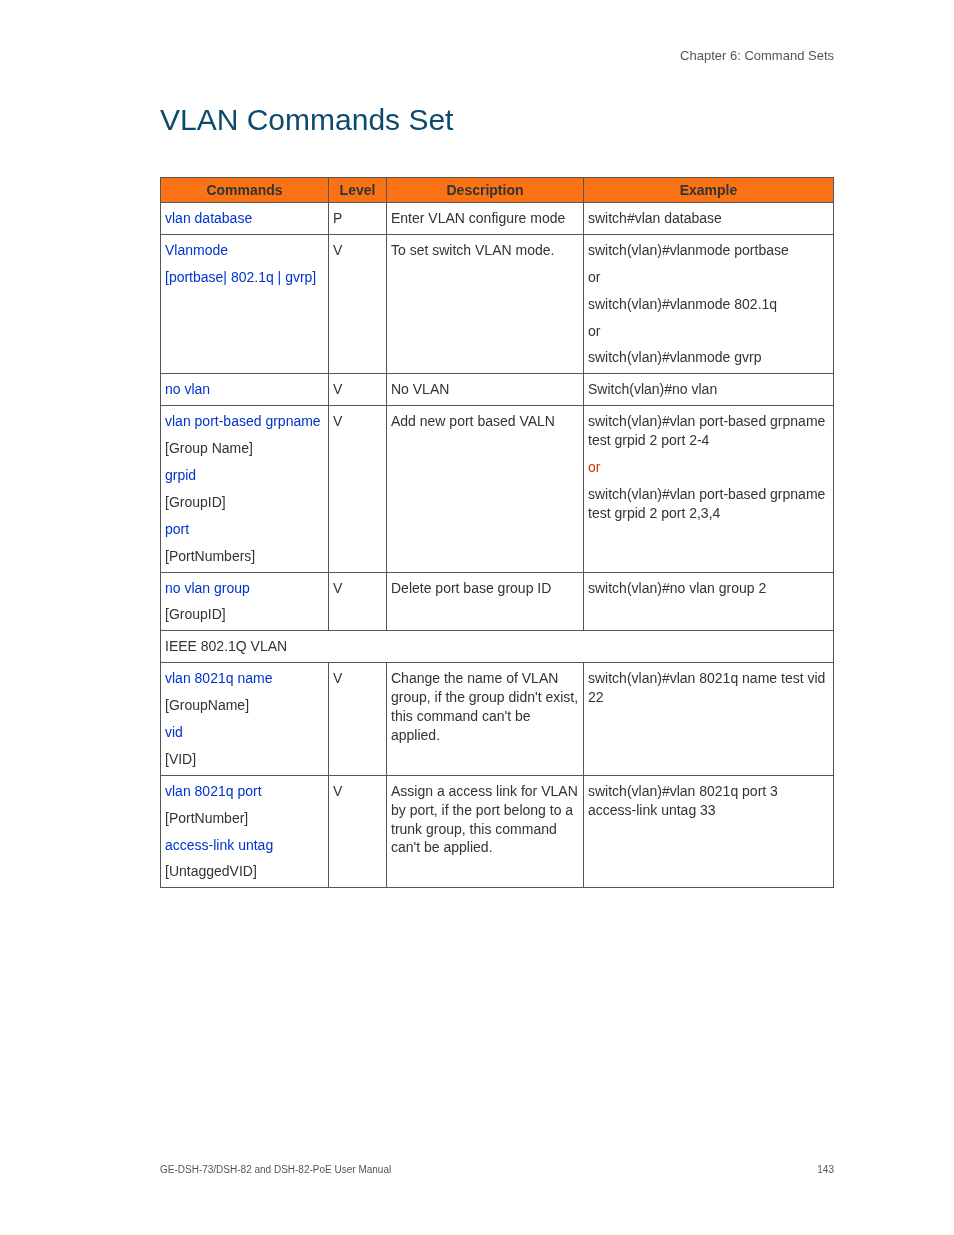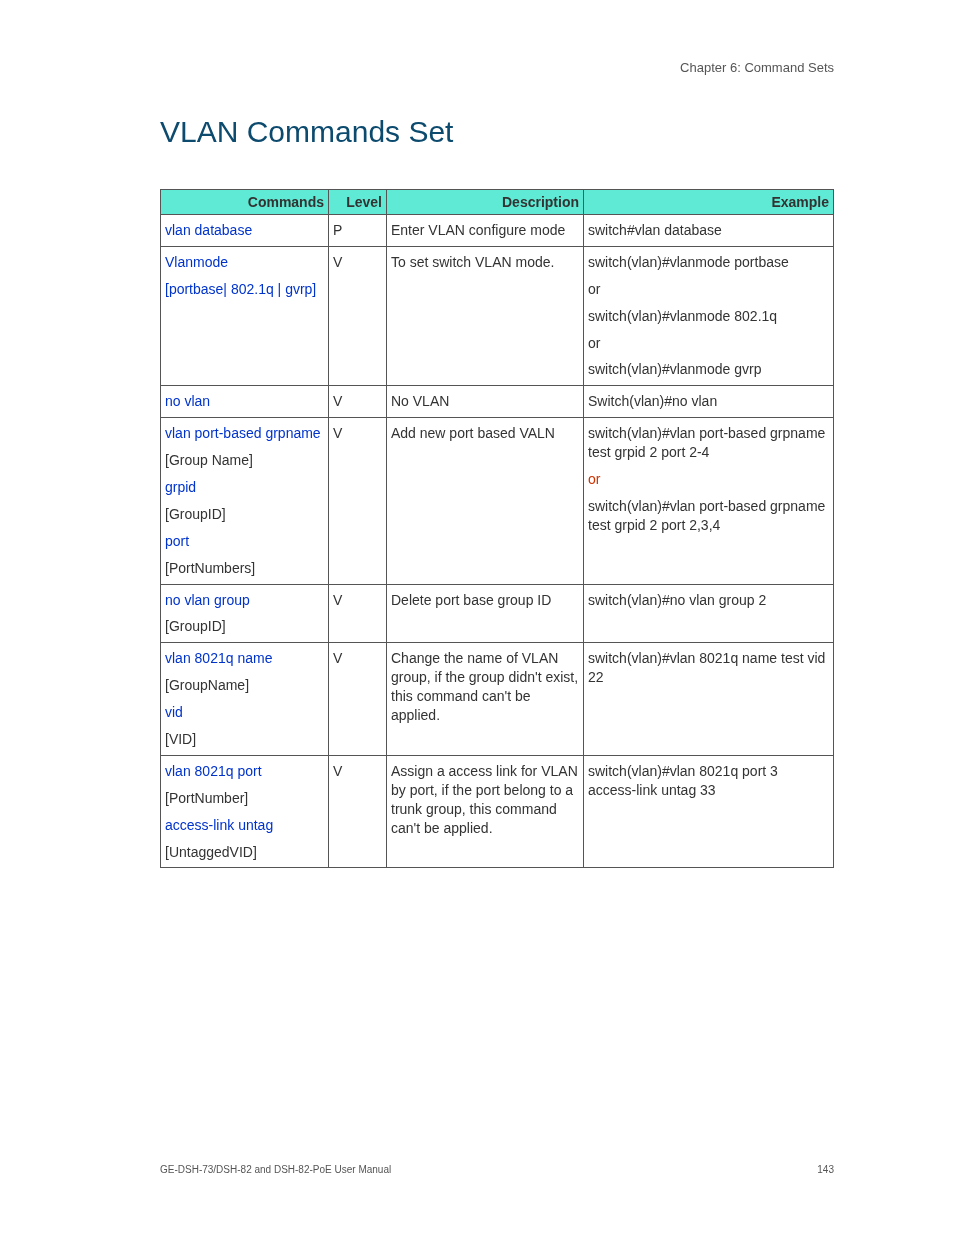--- a/index.html
+++ b/index.html
@@ -7,21 +7,21 @@
     font-family: "Segoe UI", "Trebuchet MS", Arial, sans-serif;
     background: #fff;
     margin: 0;
     padding: 0;
     width: 954px;
     height: 1235px;
     position: relative;
     color: #333;
   }
   .page {
-    padding: 60px 120px 40px 160px;
+    padding: 48px 120px 40px 160px;
     box-sizing: border-box;
   }
   .chapter {
     text-align: right;
     font-size: 13px;
     color: #555;
     margin-bottom: 40px;
   }
   h1.title {
     font-size: 30px;
@@ -33,23 +33,23 @@
     border-collapse: collapse;
     width: 100%;
     table-layout: fixed;
     font-size: 14px;
   }
   table.cmd col.c1 { width: 168px; }
   table.cmd col.c2 { width: 58px; }
   table.cmd col.c3 { width: 197px; }
   table.cmd col.c4 { width: auto; }
   table.cmd th {
-    background: #5eead4;
+    background: #f97316;
     color: #333;
-    text-align: right;
+    text-align: center;
     font-weight: bold;
     border: 1px solid #555;
     padding: 4px 4px;
     font-size: 14px;
   }
   table.cmd td {
     border: 1px solid #555;
     padding: 6px 4px;
     vertical-align: top;
     line-height: 1.35;
@@ -175,20 +175,23 @@
             </div>
           </td>
           <td>V</td>
           <td>Delete port base group ID</td>
           <td>
             <div class="ex-stack">
               <span class="blk">switch(vlan)#no vlan group 2</span>
             </div>
           </td>
         </tr>
+        <tr class="section-row">
+          <td colspan="4">IEEE 802.1Q VLAN</td>
+        </tr>
         <tr>
           <td>
             <div class="cmd-stack">
               <span class="blue">vlan 8021q name</span>
               <span class="blk">[GroupName]</span>
               <span class="blue">vid</span>
               <span class="blk">[VID]</span>
             </div>
           </td>
           <td>V</td>

